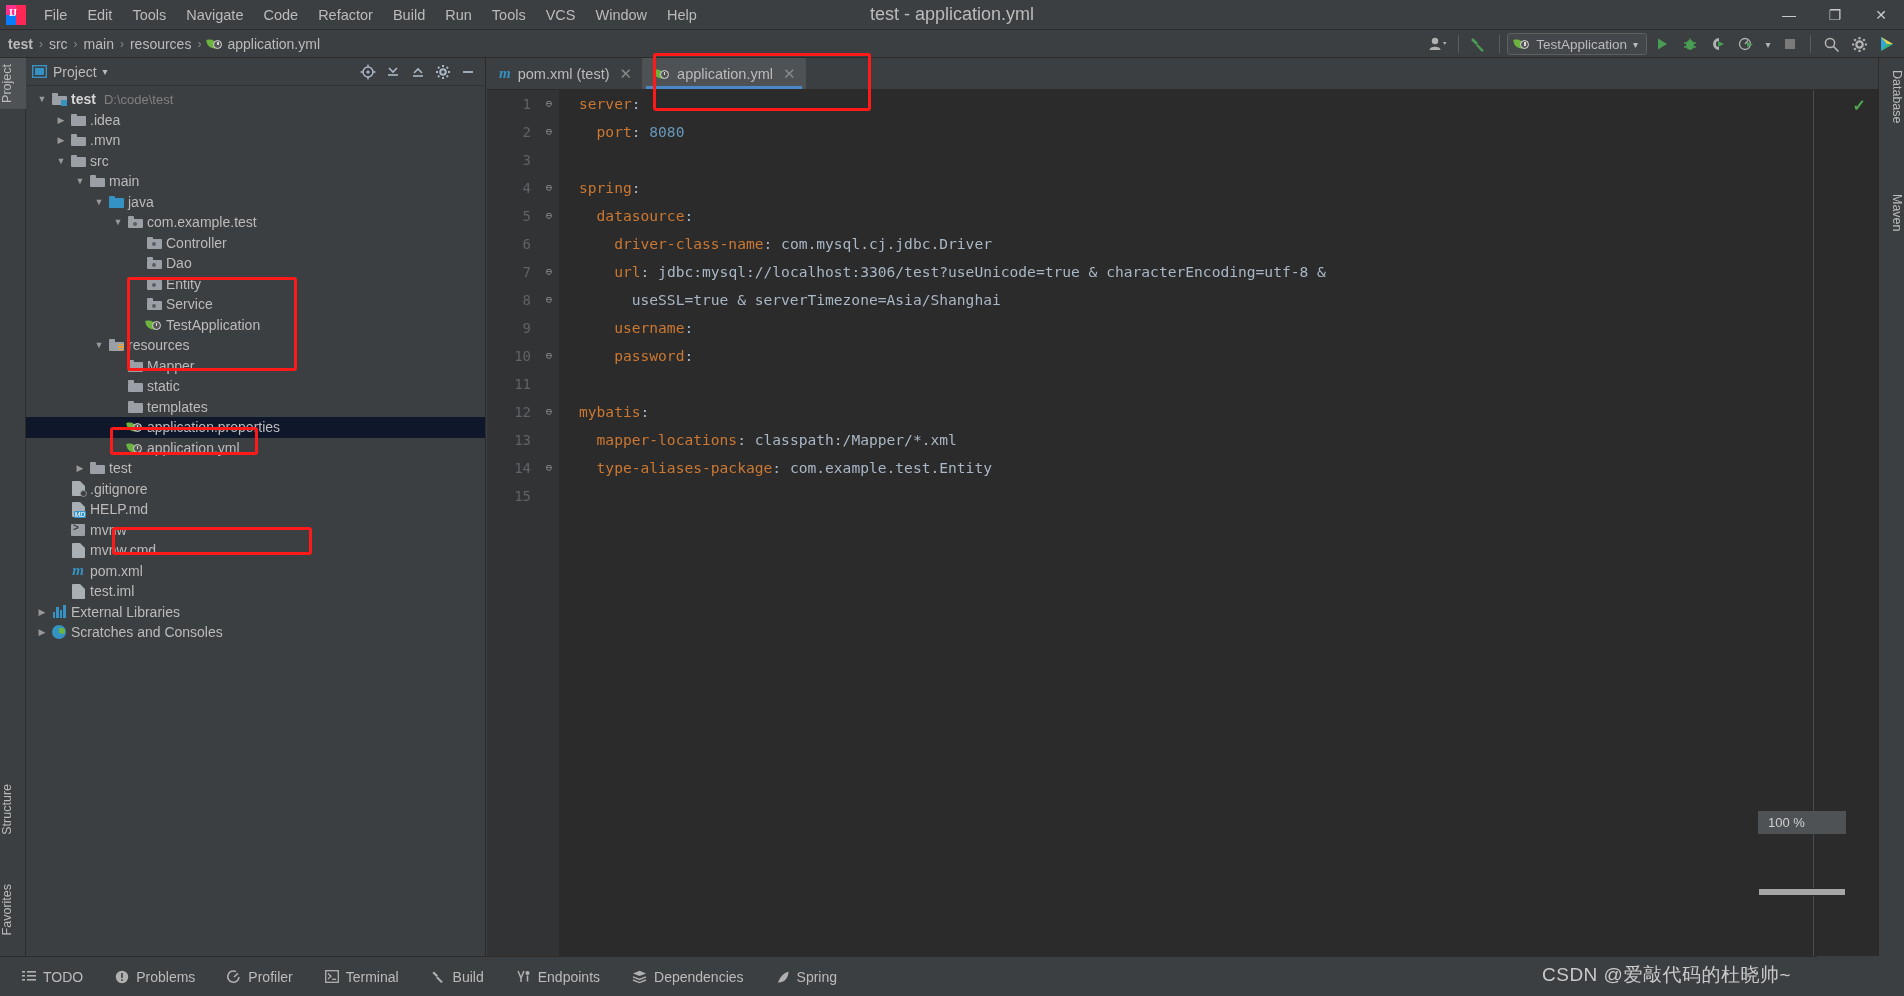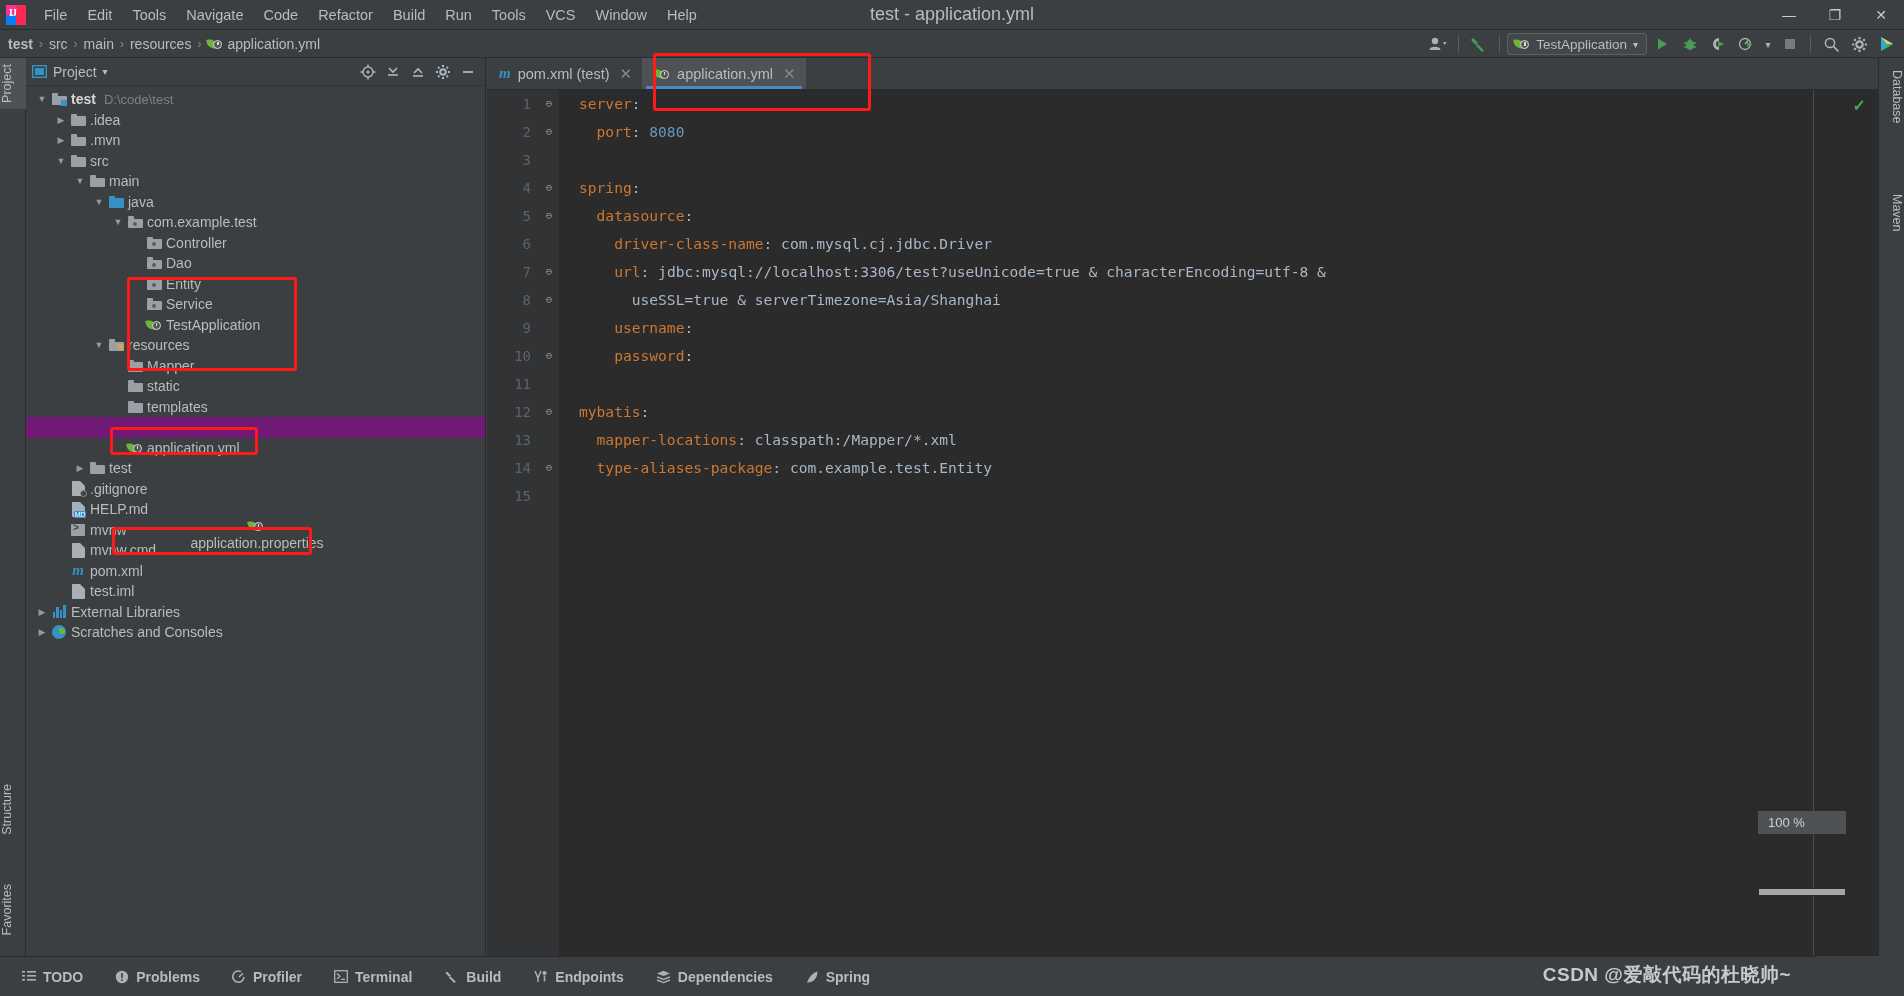--- a/index.html
+++ b/index.html
@@ -115,21 +115,21 @@
   .pi {
     width: 22px; height: 22px; display: flex; align-items: center; justify-content: center;
     color: #a9b7c6;
   }
 
   .tree { flex: 1 1 auto; overflow: hidden; padding-top: 3px; position: relative; }
   .tree-row {
     height: 20.5px; display: flex; align-items: center; font-size: 14px;
     color: #bbbbbb; white-space: nowrap; position: relative;
   }
-  .tree-row.selected { background: #701a75; flex-direction: column; }
+  .tree-row.selected { background: #0f172a; }
   .tree-row .arrow {
     width: 16px; text-align: center; color: #999; font-size: 9px; flex: 0 0 16px;
   }
   .tree-row .ic { width: 18px; flex: 0 0 18px; display:flex; align-items:center; justify-content:center; }
   .tree-row .lbl { padding-left: 3px; }
   .tree-row .lbl.bold { font-weight: bold; color: #d6d6d6; }
   .tree-row .sub { color: #808080; padding-left: 8px; font-size: 13px; }
 
   
   .folder { position: relative; width: 15px; height: 12px; }
@@ -233,21 +233,21 @@
     background: #a6a6a6; border: 1px solid #2b2b2b;
   }
   .mini-divider {
     position: absolute; right: 64px; top: 0; bottom: 0; width: 1px; background: #4a4d4f;
   }
 
   
   .bottom-bar {
     position: absolute; left: 0; bottom: 0; width: 1817px; height: 40px;
     background: #3c3f41; border-top: 1px solid #2b2b2b;
-    display: flex; align-items: center; padding-left: 18px; gap: 24px; font-weight: bold;
+    display: flex; align-items: center; padding-left: 18px; gap: 24px;
   }
   .bb-item {
     display: flex; align-items: center; gap: 7px; color: #bbbbbb; font-size: 14px;
     padding: 3px 4px; white-space: nowrap;
   }
   .watermark {
     position: absolute; right: 26px; bottom: 8px;
     color: #c9c9c9; font-size: 19px; letter-spacing: 0.5px;
     font-family: "Liberation Sans", sans-serif;
   }

